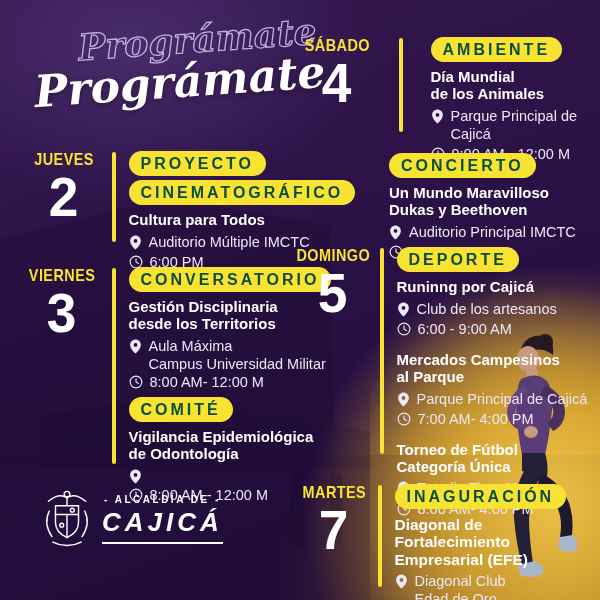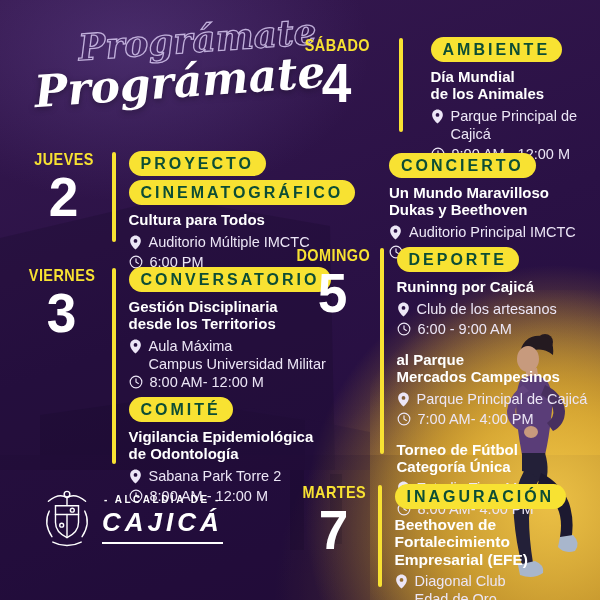--- a/index.html
+++ b/index.html
@@ -216,23 +216,20 @@
             <span class="badge">COMITÉ</span>
           </div>
         <div class="etitle">
           <span>Vigilancia Epidemiológica</span>
           <span>de Odontología</span>
         </div>
         <div class="meta">
           <svg width="13" height="15" viewBox="0 0 24 28">
               <path d="M12 1C6.5 1 2 5.5 2 11c0 7.3 10 16 10 16s10-8.7 10-16C22 5.5 17.5 1 12 1zm0 13.5A3.5 3.5 0 1 1 12 7.5a3.5 3.5 0 0 1 0 7z" fill="#ece6f6"></path>
             </svg>
-          <div class="lines">
-              <span>Sabana Park Torre 2</span>
-            </div>
         </div>
         <div class="meta">
           <svg width="14" height="14" viewBox="0 0 24 24">
               <circle cx="12" cy="12" r="10" fill="none" stroke="#ece6f6" stroke-width="2"></circle>
               <path d="M12 6.5V12l4 2.4" fill="none" stroke="#ece6f6" stroke-width="2" stroke-linecap="round"></path>
             </svg>
           <div class="lines">
               <span>8:00 AM - 12:00 M</span>
             </div>
         </div>
@@ -267,22 +264,22 @@
               <circle cx="12" cy="12" r="10" fill="none" stroke="#ece6f6" stroke-width="2"></circle>
               <path d="M12 6.5V12l4 2.4" fill="none" stroke="#ece6f6" stroke-width="2" stroke-linecap="round"></path>
             </svg>
           <div class="lines">
               <span>6:00 - 9:00 AM</span>
             </div>
         </div>
       </div>
       <div>
         <div class="etitle">
+          <span>Mercados Campesinos</span>
           <span>al Parque</span>
-          <span>Mercados Campesinos</span>
         </div>
         <div class="meta">
           <svg width="13" height="15" viewBox="0 0 24 28">
               <path d="M12 1C6.5 1 2 5.5 2 11c0 7.3 10 16 10 16s10-8.7 10-16C22 5.5 17.5 1 12 1zm0 13.5A3.5 3.5 0 1 1 12 7.5a3.5 3.5 0 0 1 0 7z" fill="#ece6f6"></path>
             </svg>
           <div class="lines">
               <span>Parque Principal de Cajicá</span>
             </div>
         </div>
         <div class="meta">
@@ -326,21 +323,21 @@
       <div class="day-name">MARTES</div>
       <div class="day-num">7</div>
     </div>
     <div class="vline" style="height:102px;"></div>
     <div class="events">
       <div>
         <div class="badge-stack">
             <span class="badge">INAGURACIÓN</span>
           </div>
         <div class="etitle" style="font-size:15.5px;">
-          <span>Beethoven de Fortalecimiento</span>
+          <span>Diagonal de Fortalecimiento</span>
           <span>Empresarial (EFE)</span>
         </div>
         <div class="meta">
           <svg width="13" height="15" viewBox="0 0 24 28">
               <path d="M12 1C6.5 1 2 5.5 2 11c0 7.3 10 16 10 16s10-8.7 10-16C22 5.5 17.5 1 12 1zm0 13.5A3.5 3.5 0 1 1 12 7.5a3.5 3.5 0 0 1 0 7z" fill="#ece6f6"></path>
             </svg>
           <div class="lines">
             <span>Diagonal Club</span>
             <span>Edad de Oro</span>
           </div>

